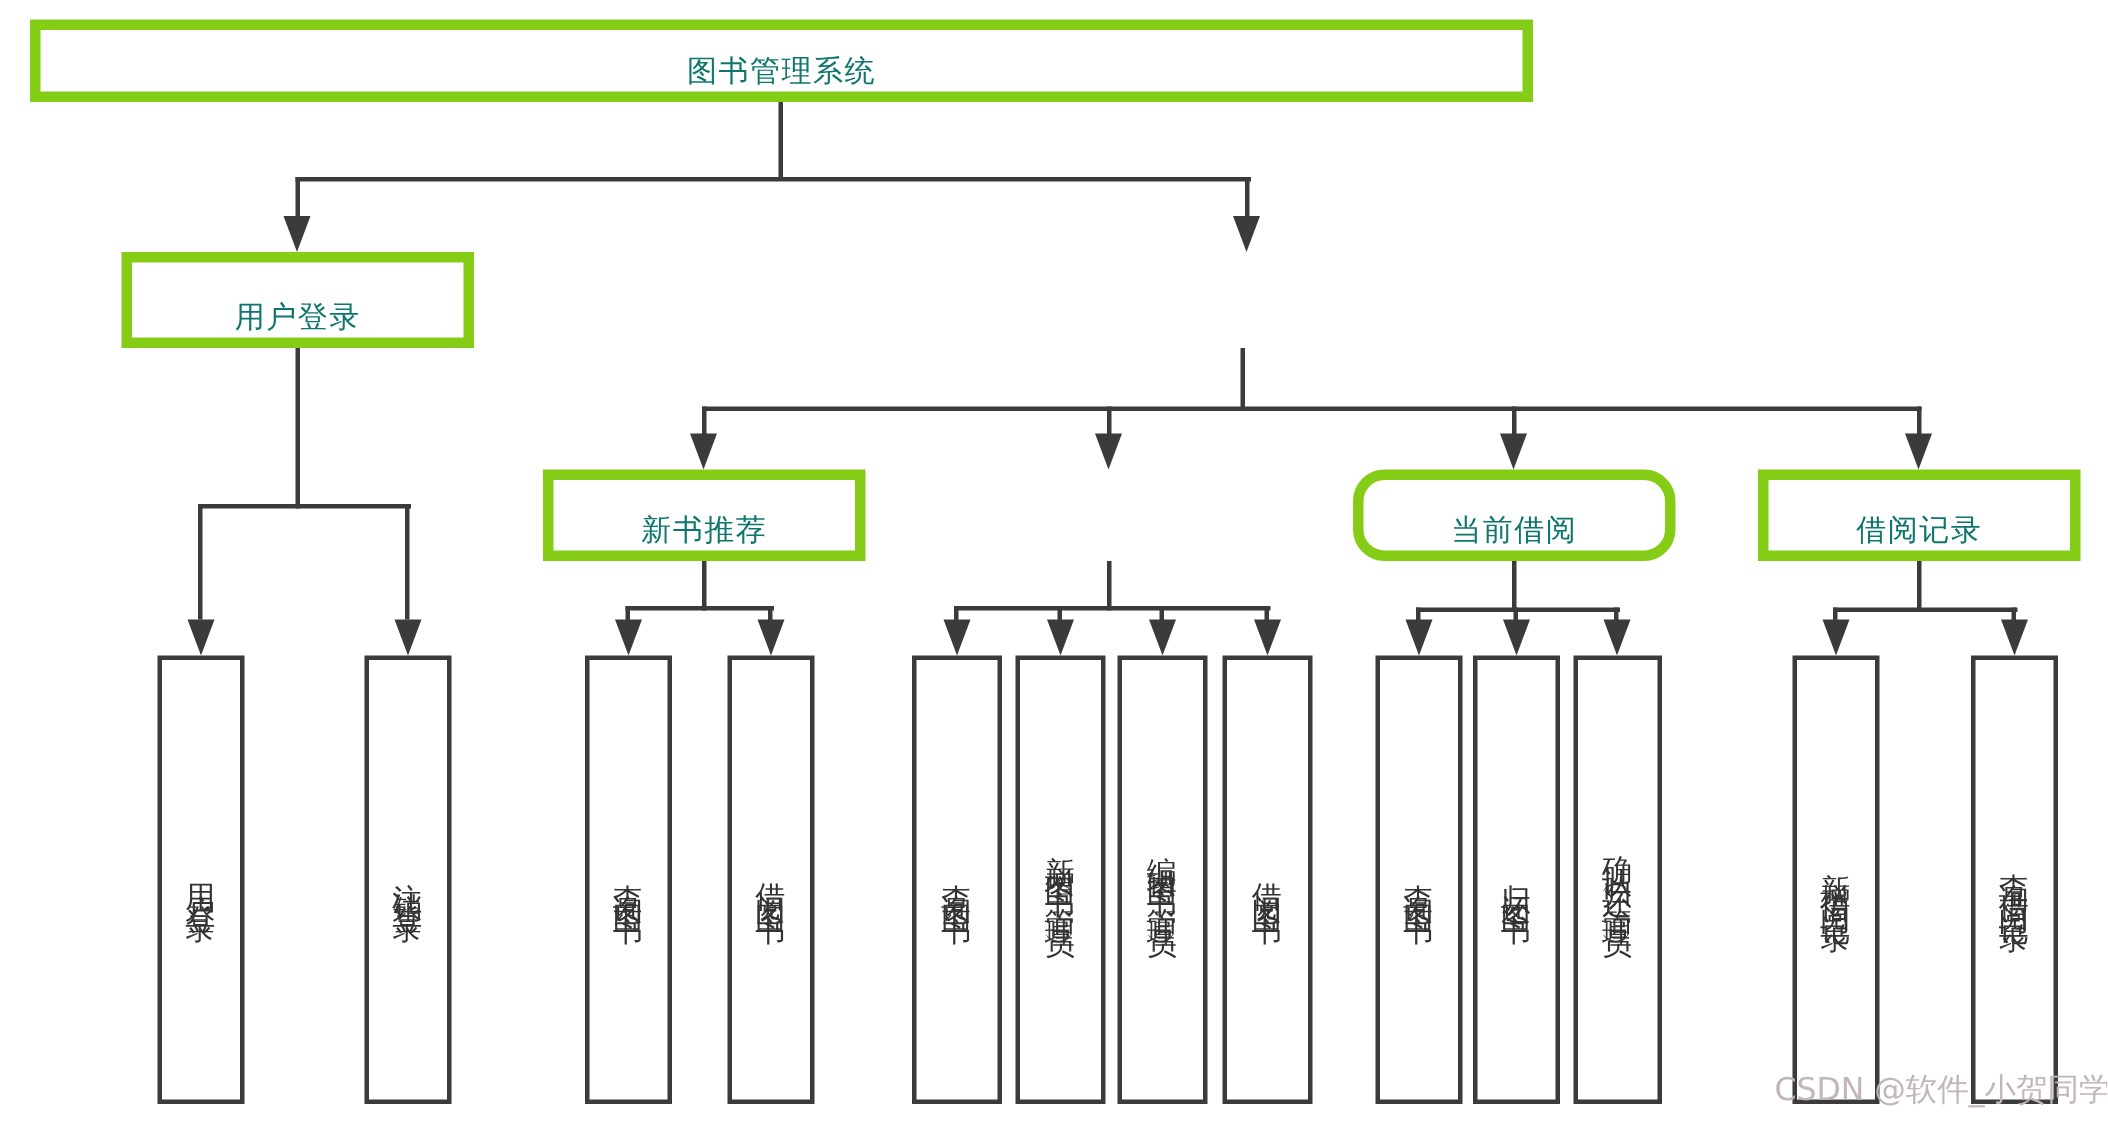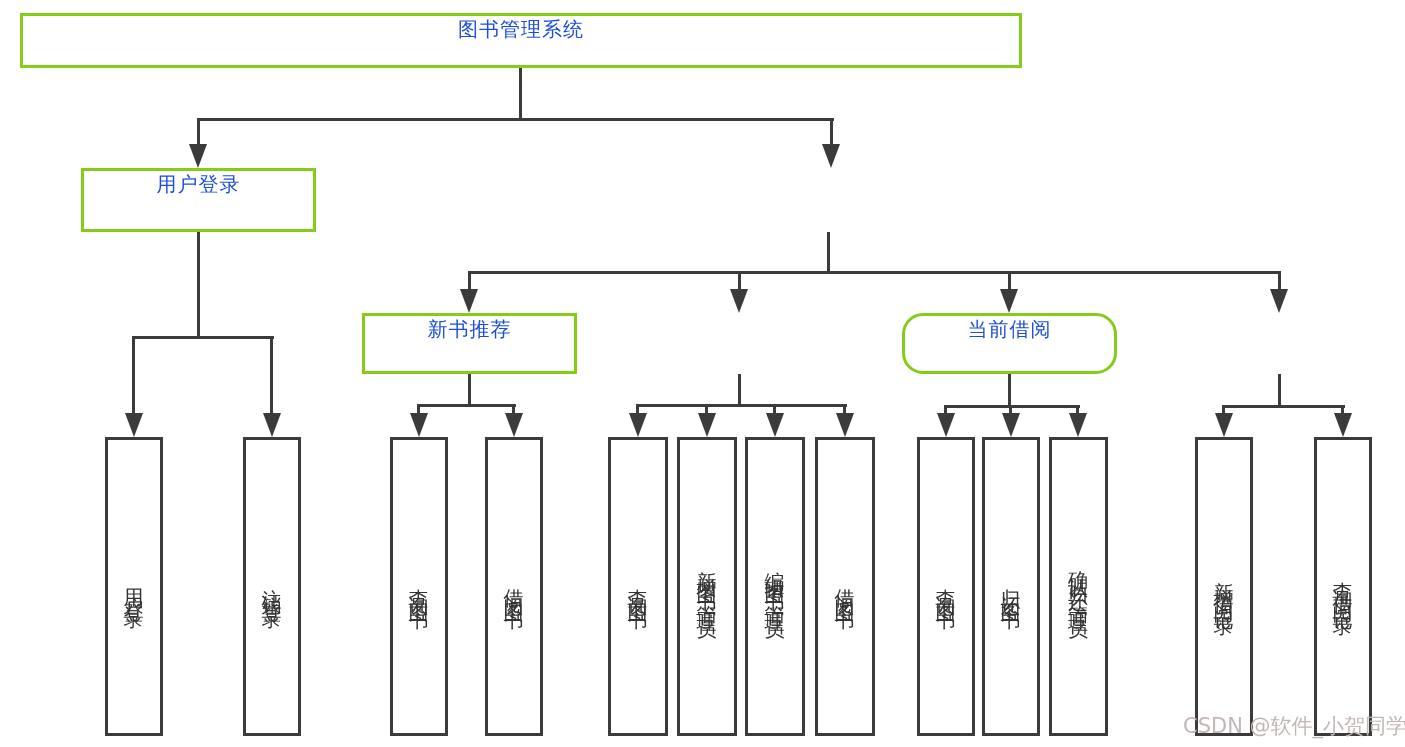--- a/index.html
+++ b/index.html
@@ -7,26 +7,26 @@
     position: relative;
     width: 1405px;
     height: 747px;
     background: #ffffff;
     font-family: "DejaVu Sans", "Liberation Sans", sans-serif;
     overflow: hidden;
   }
   .box {
     position: absolute;
     background: #ffffff;
-    border: 3px solid #84cc16;
+    border: 7px solid #84cc16;
     box-sizing: border-box;
     display: flex;
-    align-items: flex-start;
+    align-items: flex-end;
     justify-content: center;
-    color: #1d4ed8;
+    color: #0f766e;
     font-size: 20px;
     letter-spacing: 1px;
     z-index: 2;
   }
   .vbox {
     position: absolute;
     background: #ffffff;
     border: 3px solid #3b3b3b;
     box-sizing: border-box;
     display: flex;
@@ -100,20 +100,23 @@
   <div class="arrow" style="left:1000px; top:289px;"></div>
   <div class="vline" style="left:1278px; top:271px; height:20px;"></div>
   <div class="arrow" style="left:1270px; top:289px;"></div>
 
   <div class="box" style="left:362px; top:313px; width:215px; height:61px;">
     <span>新书推荐</span>
   </div>
   <div class="box" style="left:902px; top:313px; width:215px; height:61px;border-radius:21px;">
     <span>当前借阅</span>
   </div>
+  <div class="box" style="left:1172px; top:313px; width:215px; height:61px;">
+    <span>借阅记录</span>
+  </div>
 
   <div class="vline" style="left:468px; top:374px; height:33px;"></div>
   <div class="hline" style="left:417px; top:404px; width:99px;"></div>
   <div class="vline" style="left:417px; top:404px; height:11px;"></div>
   <div class="arrow" style="left:410px; top:413px;"></div>
   <div class="vline" style="left:512px; top:404px; height:11px;"></div>
   <div class="arrow" style="left:505px; top:413px;"></div>
 
   <div class="vline" style="left:738px; top:374px; height:33px;"></div>
   <div class="hline" style="left:636px; top:404px; width:211px;"></div>

